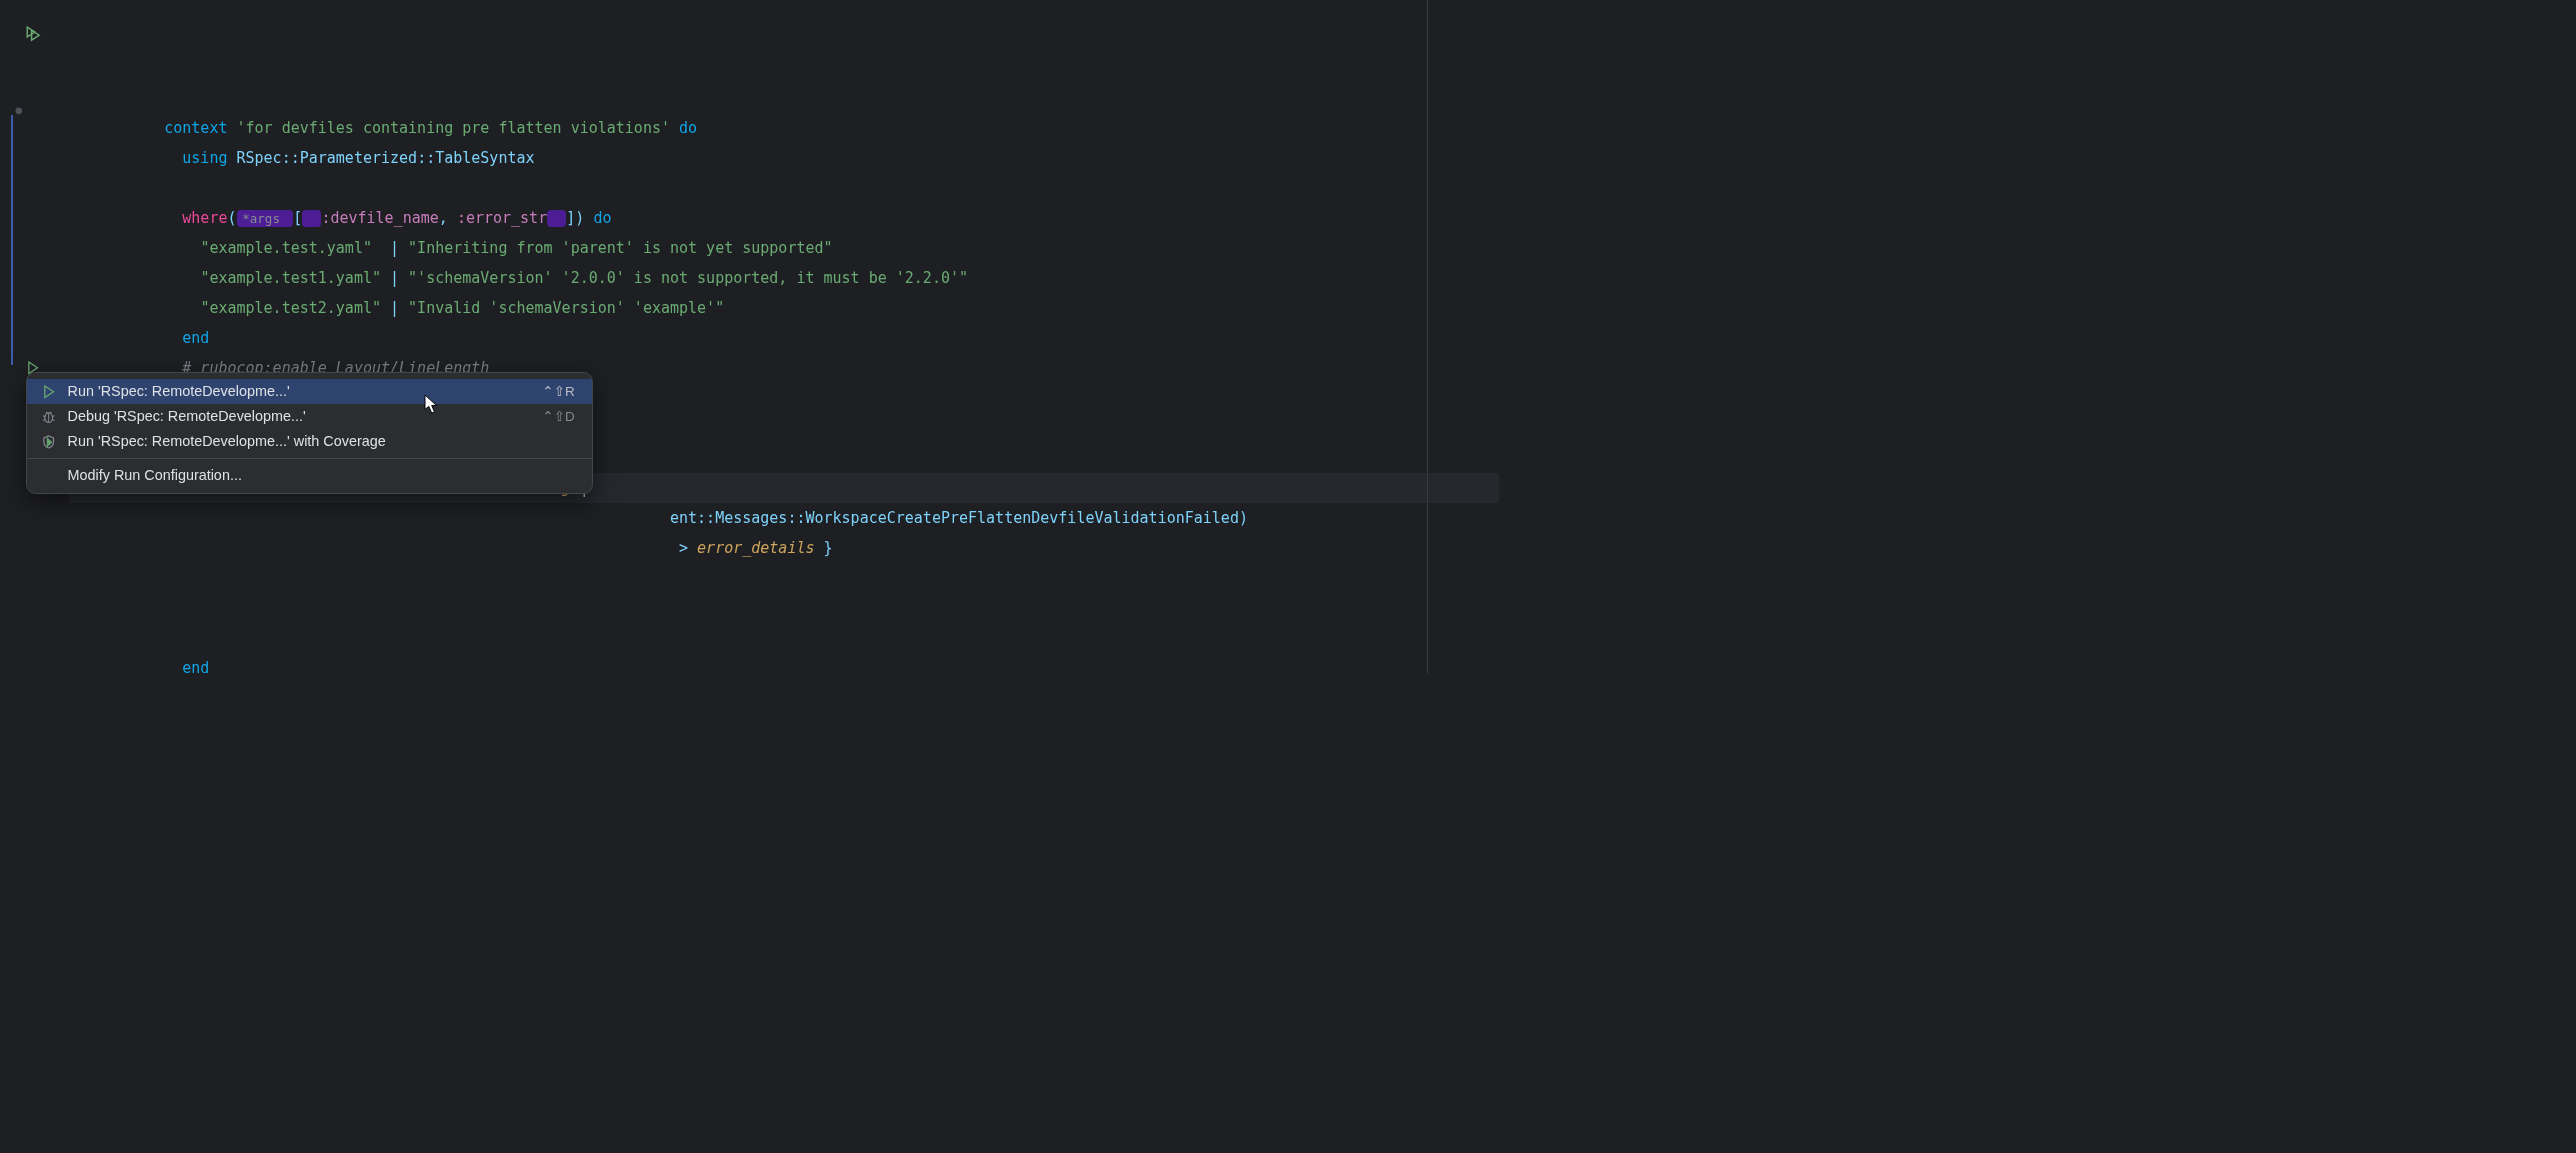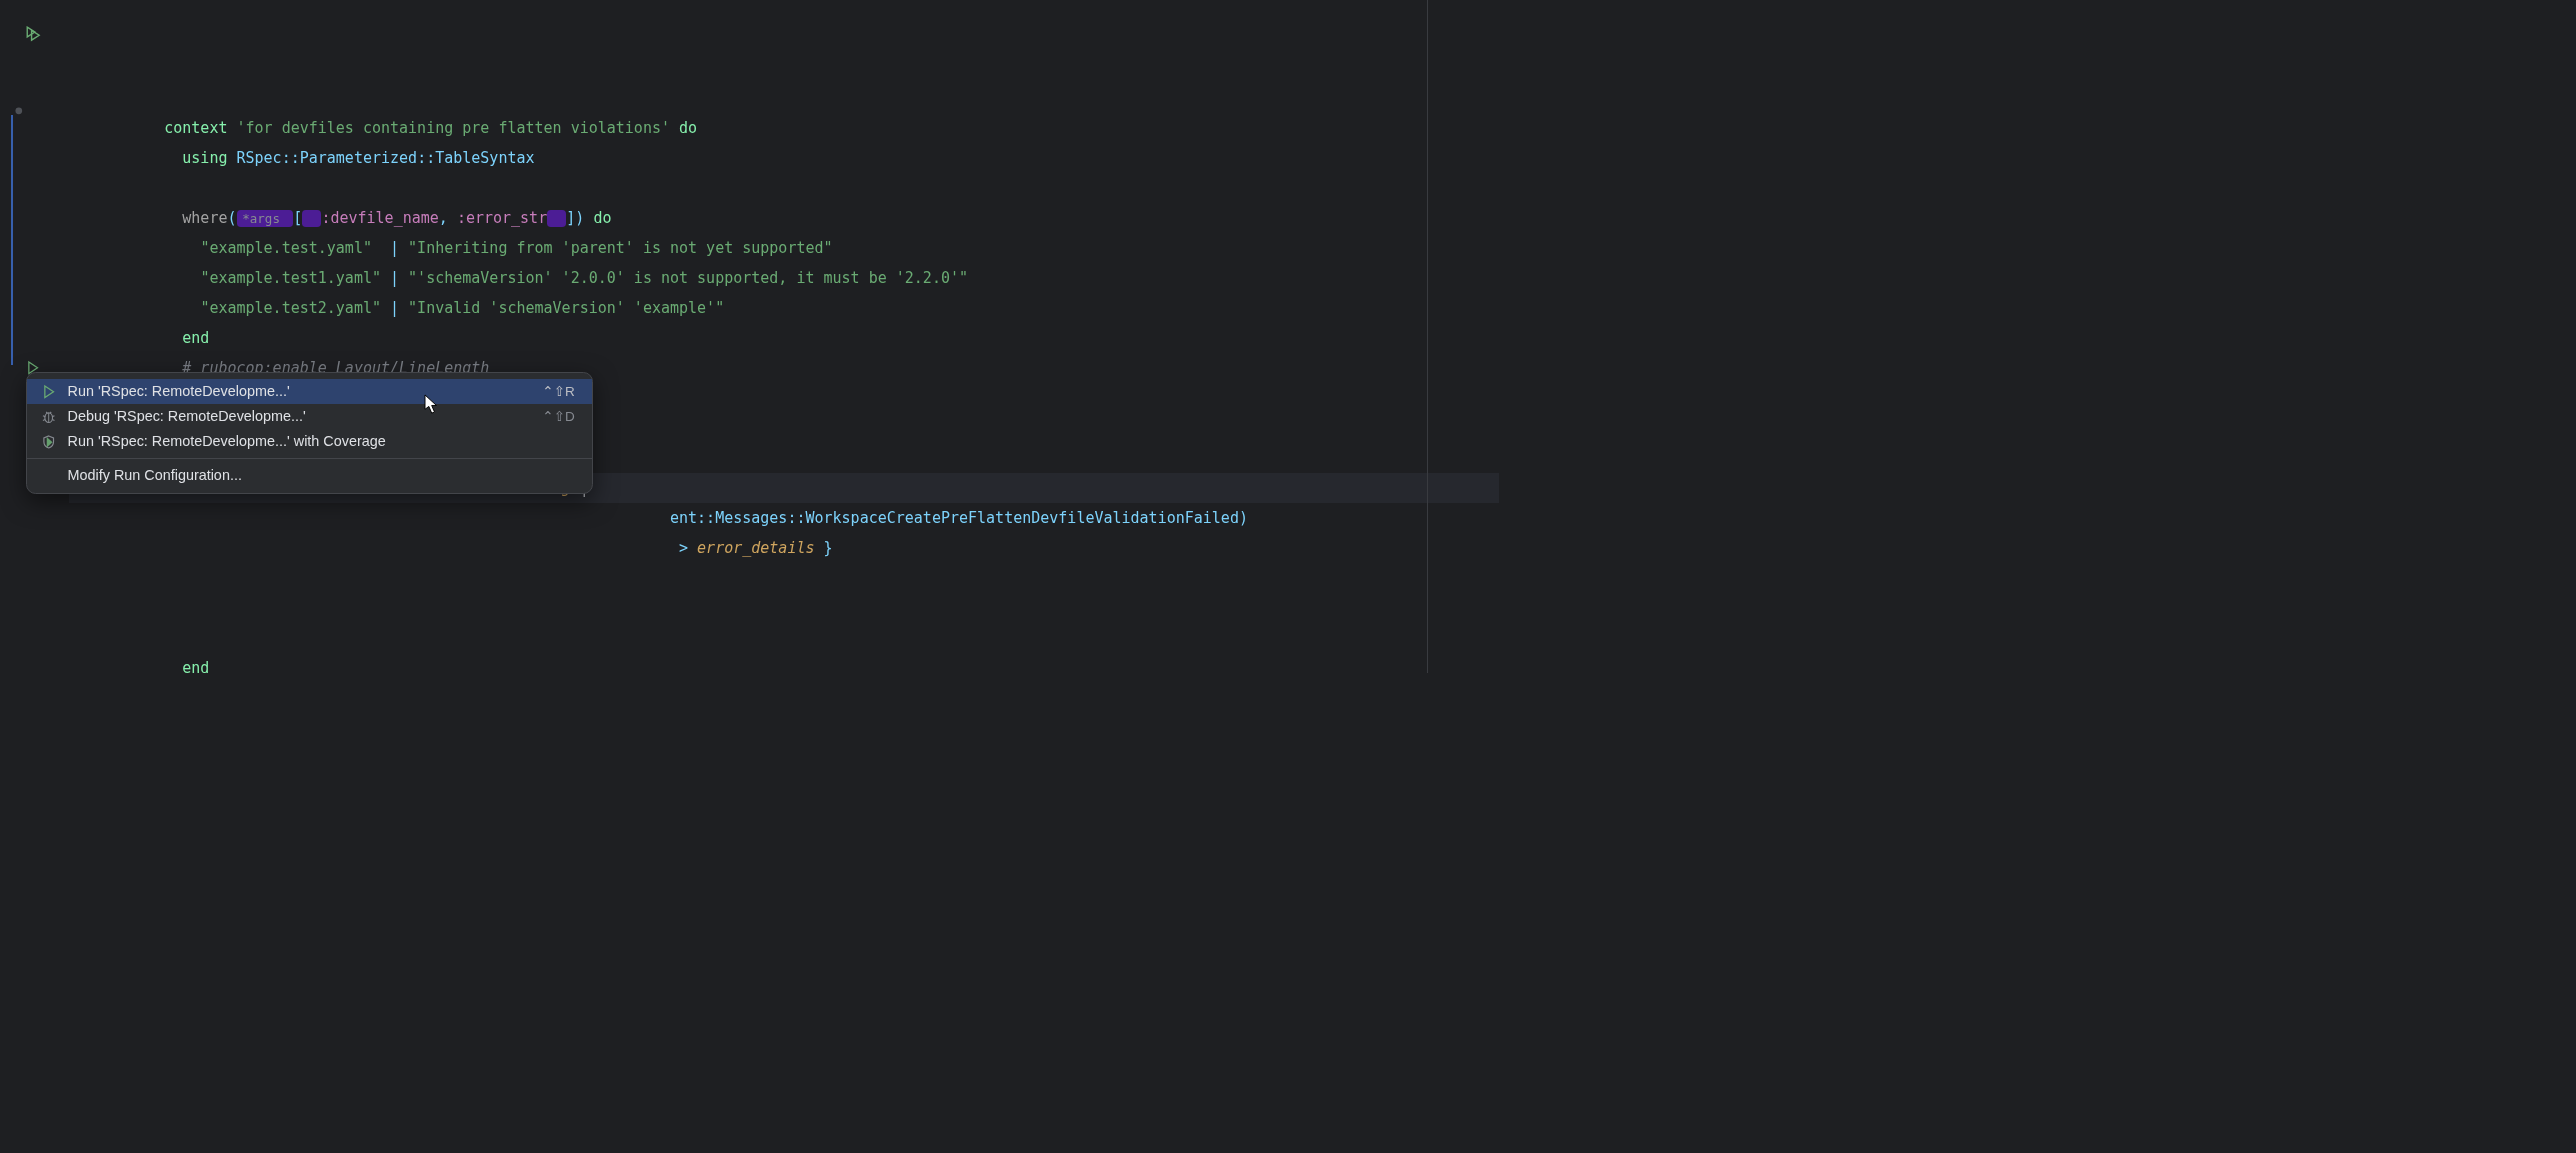--- a/index.html
+++ b/index.html
@@ -42,27 +42,27 @@
   flex: 1;
   padding-top: 23px;
   position: relative;
   line-height: 30px;
   white-space: pre;
 }
 .code-line {
   padding-left: 23px;
   height: 30px;
 }
-.kw-orange { color: #86efac; }
+.kw-orange { color: #0ea5e9; }
 .kw-green { color: #6aab73; }
 .kw-purple { color: #c77dbb; }
 .kw-comment { color: #7a7e85; font-style: italic; }
 .kw-yellow-italic { color: #cfa55f; font-style: italic; }
 .kw-white { color: #7dd3fc; }
-.kw-method { color: #a3a3a3; }
+.kw-method { color: #ec4899; }
 .inlay-hint {
   background: #4c1d95;
   color: #868a91;
   border-radius: 3.8px;
   padding: 1px 5.8px;
   font-size: 12.5px;
 }
 .highlight-line {
   background: #26282e;
 }

